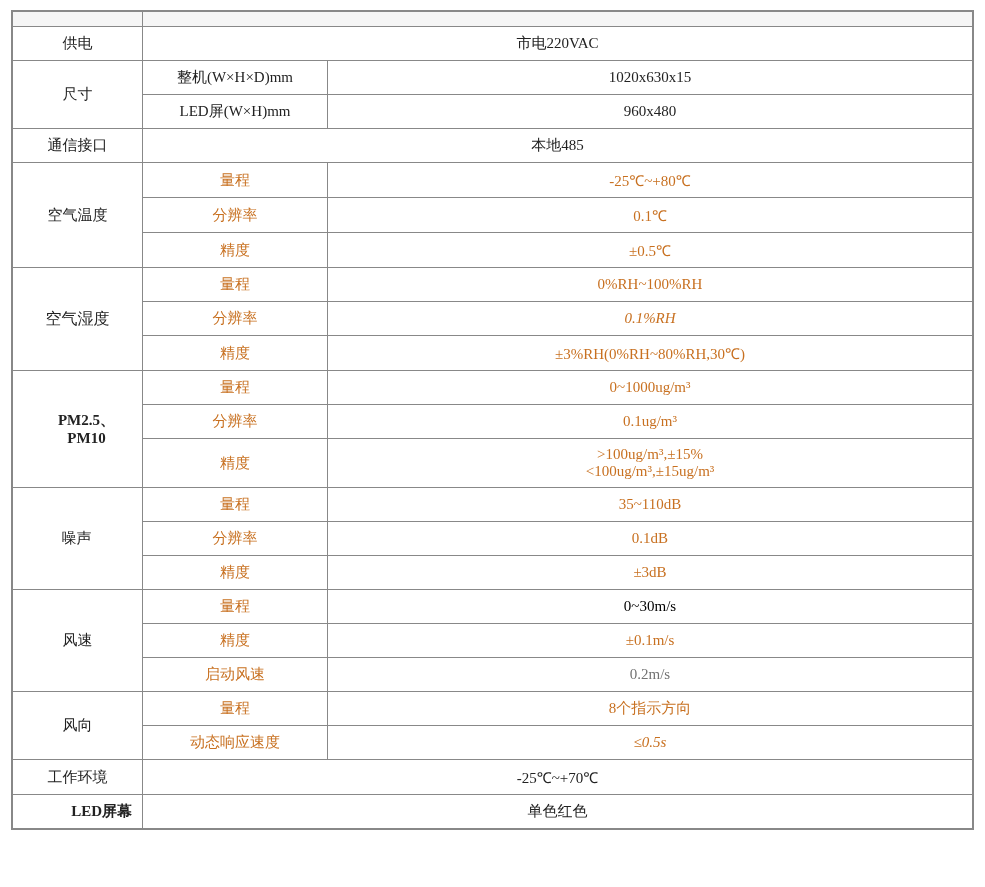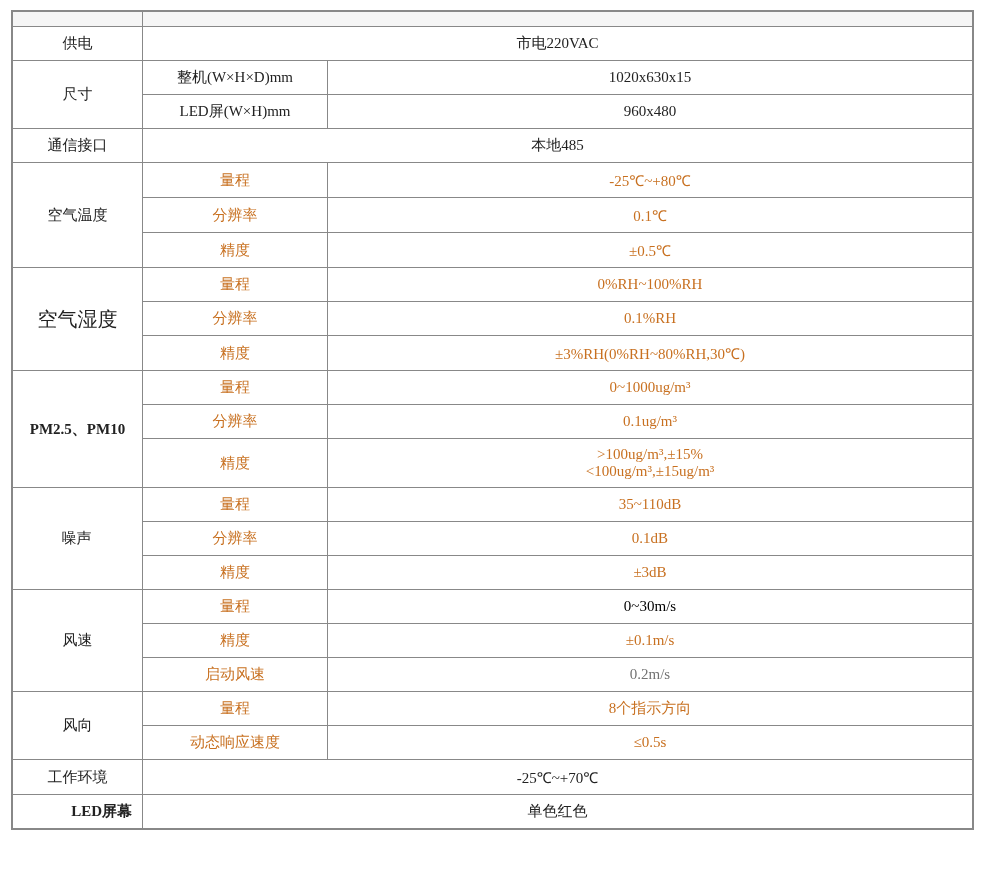--- a/index.html
+++ b/index.html
@@ -79,34 +79,34 @@
         </tr>
         <tr>
           <td style="color: rgb(200, 112, 32);">分辨率</td>
           <td style="color: rgb(200, 112, 32);">0.1℃</td>
         </tr>
         <tr>
           <td style="color: rgb(200, 112, 32);">精度</td>
           <td style="color: rgb(200, 112, 32);">±0.5℃</td>
         </tr>
         <tr>
-          <td rowspan="3" style="font-size: 20px;">空气湿度</td>
+          <td rowspan="3" style="font-size: 16px;">空气湿度</td>
           <td style="color: rgb(200, 112, 32);">量程</td>
           <td style="color: rgb(200, 112, 32);">0%RH~100%RH</td>
         </tr>
         <tr>
           <td style="color: rgb(200, 112, 32);">分辨率</td>
-          <td style="color: rgb(200, 112, 32);">0.1%RH</td>
+          <td style="color: rgb(200, 112, 32); font-style: italic;">0.1%RH</td>
         </tr>
         <tr>
           <td style="color: rgb(200, 112, 32);">精度</td>
           <td style="color: rgb(200, 112, 32);">±3%RH(0%RH~80%RH,30℃)</td>
         </tr>
         <tr>
-          <td rowspan="3" style="font-weight: bold; font-size: 15px;">PM2.5、PM10</td>
+          <td rowspan="3" style="font-weight: bold; font-size: 15px; padding-left: 28px;">PM2.5、PM10</td>
           <td style="color: rgb(200, 112, 32);">量程</td>
           <td style="color: rgb(200, 112, 32);">0~1000ug/m³</td>
         </tr>
         <tr>
           <td style="color: rgb(200, 112, 32);">分辨率</td>
           <td style="color: rgb(200, 112, 32);">0.1ug/m³</td>
         </tr>
         <tr>
           <td style="color: rgb(200, 112, 32);">精度</td>
           <td style="color: rgb(200, 112, 32);">&gt;100ug/m³,±15%<br>&lt;100ug/m³,±15ug/m³</td>
@@ -137,21 +137,21 @@
           <td style="color: rgb(200, 112, 32);">启动风速</td>
           <td style="color: #737373;">0.2m/s</td>
         </tr>
         <tr>
           <td rowspan="2" style="font-size: 15px;">风向</td>
           <td style="color: rgb(200, 112, 32);">量程</td>
           <td style="color: rgb(200, 112, 32);">8个指示方向</td>
         </tr>
         <tr>
           <td style="color: rgb(200, 112, 32);">动态响应速度</td>
-          <td style="color: rgb(200, 112, 32);">≤0.5s</td>
+          <td style="color: rgb(200, 112, 32); font-style: italic;">≤0.5s</td>
         </tr>
         <tr>
           <td style="font-size: 15px;">工作环境</td>
           <td colspan="2">-25℃~+70℃</td>
         </tr>
         <tr>
           <td style="font-weight: bold; font-size: 15px; text-align: right;">LED屏幕</td>
           <td colspan="2">单色红色</td>
         </tr>
       </tbody>

